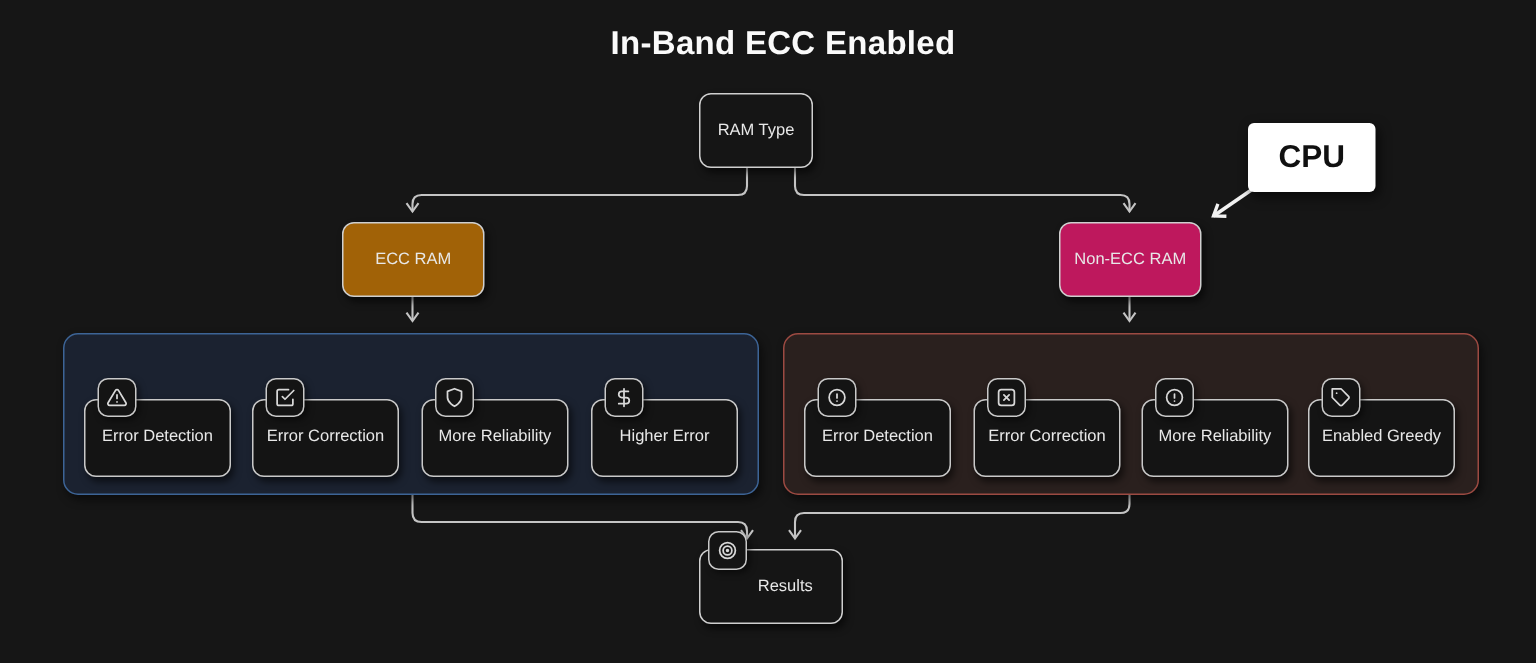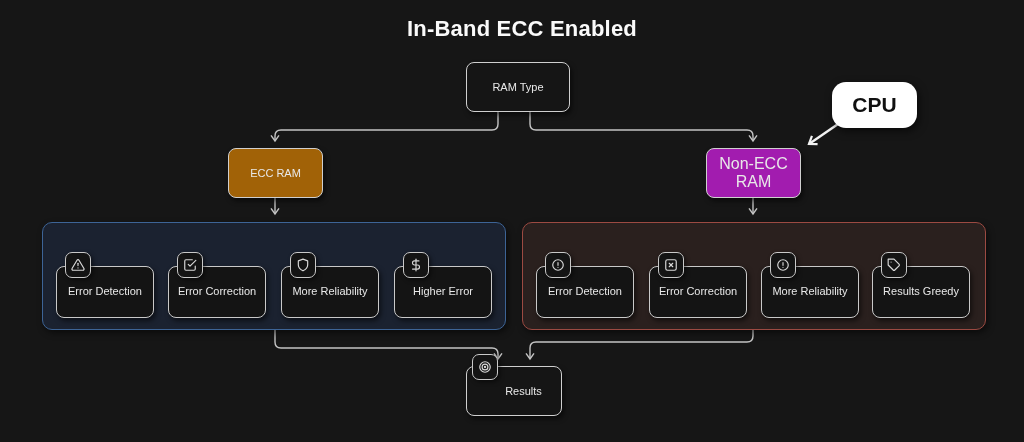--- a/index.html
+++ b/index.html
@@ -5,35 +5,35 @@
   html,body{margin:0;padding:0;background:#161616;}
   .canvas{position:relative;width:1024px;height:442px;background:#161616;
           font-family:"Liberation Sans",sans-serif;overflow:hidden;}
   .title{position:absolute;top:16px;left:10px;width:1024px;text-align:center;
          color:#fafafa;font-size:22px;font-weight:700;letter-spacing:.2px;z-index:2;}
   svg.edges{position:absolute;left:0;top:0;z-index:1;}
   .node{position:absolute;border:1.5px solid #cfcfcf;border-radius:8px;background:#151515;
         color:#e8e8e8;display:flex;align-items:center;justify-content:center;text-align:center;
         font-size:11px;box-shadow:2px 3px 5px rgba(0,0,0,.55);z-index:2;box-sizing:border-box;}
   .node.blue{background:#a16207;}
-  .node.red{background:#a21caf;font-size:16px;}
+  .node.red{background:#be185d;font-size:11px;}
   .group{position:absolute;border:1.6px solid;border-radius:10px;z-index:1;
          box-shadow:2px 3px 6px rgba(0,0,0,.5);box-sizing:border-box;}
   .group.left{border-color:#3d6496;background:#1b2230;}
   .group.right{border-color:#9c4a42;background:#2a201e;}
   .feature{position:absolute;width:98px;height:52px;border:1.4px solid #c9c9c9;border-radius:8px;
            background:#141414;color:#e8e8e8;display:flex;align-items:center;justify-content:center;
            text-align:center;font-size:11px;line-height:1.25;padding:2px 6px;box-sizing:border-box;
            box-shadow:2px 3px 5px rgba(0,0,0,.55);z-index:2;}
   .badge{position:absolute;width:26px;height:26px;border:1.5px solid #c9c9c9;border-radius:7px;
          background:#141414;display:flex;align-items:center;justify-content:center;
          box-shadow:2px 2px 4px rgba(0,0,0,.5);z-index:3;box-sizing:border-box;}
   .badge svg{width:14px;height:14px;stroke:#d8d8d8;fill:none;stroke-width:2;
              stroke-linecap:round;stroke-linejoin:round;}
-  .cpu{position:absolute;background:#ffffff;color:#101010;border-radius:14px;display:flex;
+  .cpu{position:absolute;background:#ffffff;color:#101010;border-radius:4px;display:flex;
        align-items:center;justify-content:center;font-weight:700;font-size:21px;
        box-shadow:2px 3px 8px rgba(0,0,0,.6);z-index:2;}
 </style>
 </head>
 <body>
 
 <div class="canvas">
 
   <div class="title">In-Band ECC Enabled</div>
 
@@ -50,21 +50,21 @@
       <path d="M498,112 V124 Q498,130 492,130 H281 Q275,130 275,136 V141" marker-end="url(#ar)"></path>
       <path d="M530,112 V124 Q530,130 536,130 H747 Q753,130 753,136 V141" marker-end="url(#ar)"></path>
       <path d="M275,198 V214" marker-end="url(#ar)"></path>
       <path d="M753,198 V214" marker-end="url(#ar)"></path>
       <path d="M275,330 V342 Q275,348 281,348 H492 Q498,348 498,354 V359" marker-end="url(#ar)"></path>
       <path d="M753,330 V336 Q753,342 747,342 H536 Q530,342 530,348 V359" marker-end="url(#ar)"></path>
     </g>
     <path d="M841,122 L809,144" fill="none" stroke="#f2f2f2" stroke-width="2.4" marker-end="url(#arw)"></path>
   </svg>
 
-  <div class="node" style="left:466px;top:62px;width:104px;height:50px;">
+  <div class="node" style="left:466px;top:62px;width:76px;height:50px;">
     <span>RAM Type</span>
   </div>
 
   <div class="node blue" style="left:228px;top:148px;width:95px;height:50px;">
     <span>ECC RAM</span>
   </div>
 
   <div class="node red" style="left:706px;top:148px;width:95px;height:50px;">
     <span>Non-ECC RAM</span>
   </div>
@@ -143,21 +143,21 @@
   </div>
   <div class="badge" style="left:770px;top:252px;">
     <svg viewBox="0 0 24 24">
       <circle cx="12" cy="12" r="9"></circle>
       <line x1="12" y1="8" x2="12" y2="12.5"></line>
         <line x1="12" y1="16" x2="12.01" y2="16"></line>
     </svg>
   </div>
 
   <div class="feature" style="left:872px;top:266px;">
-    <span>Results Greedy</span>
+    <span>Enabled Greedy</span>
   </div>
   <div class="badge" style="left:881px;top:252px;">
     <svg viewBox="0 0 24 24">
       <path d="M20.59 13.41l-7.17 7.17a2 2 0 0 1-2.83 0L2 12V2h10l8.59 8.59a2 2 0 0 1 0 2.83z"></path>
       <line x1="7" y1="7" x2="7.01" y2="7"></line>
     </svg>
   </div>
 
   <div class="node" style="left:466px;top:366px;width:96px;height:50px;padding-left:19px;">
     <span>Results</span>

